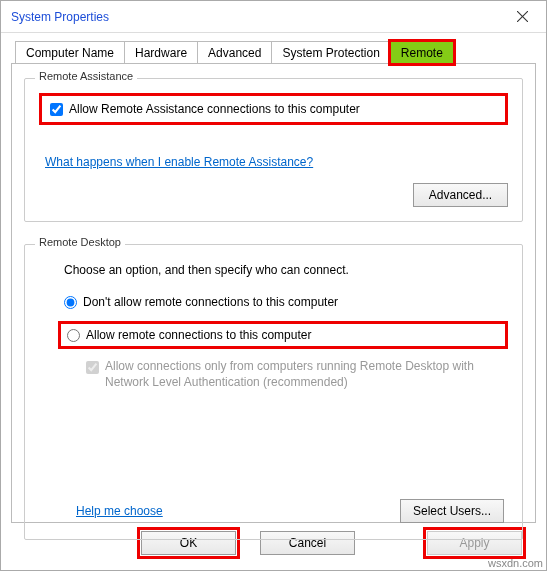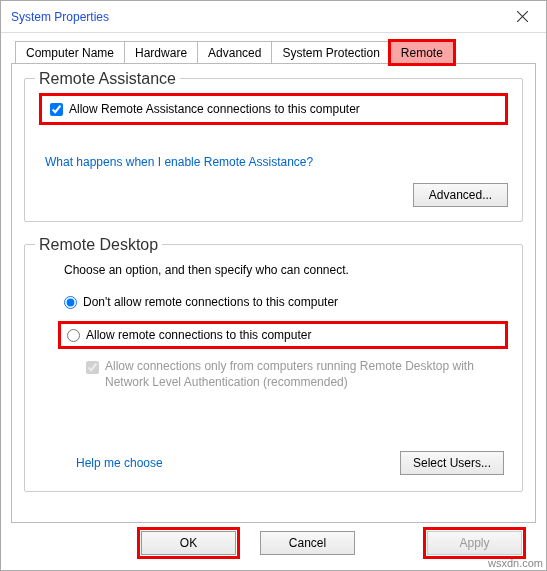--- a/index.html
+++ b/index.html
@@ -5,34 +5,34 @@
     * { box-sizing: border-box; font-family: 'Segoe UI', Tahoma, sans-serif; font-size: 12px; }
     body { margin: 0; padding: 0; background: #fff; width: 547px; height: 571px; overflow: hidden; }
     .window { width: 547px; height: 571px; background: #fff; border: 1px solid #aaa; }
     .titlebar { display: flex; align-items: center; height: 32px; padding: 0 4px 0 10px; border-bottom: 1px solid #ddd; }
     .titlebar .title { flex: 1; font-size: 12px; color: #1d4ed8; }
     .titlebar .close { width: 40px; height: 28px; display: flex; align-items: center; justify-content: center; cursor: pointer; }
     .titlebar .close svg { width: 11px; height: 11px; }
     .content { padding: 8px 10px 10px 10px; }
     .tabs { display: flex; margin-left: 4px; }
     .tab { padding: 4px 10px; border: 1px solid #bbb; border-bottom: none; background: #fff; cursor: pointer; position: relative; margin-right: -1px; }
-    .tab.active { background: #fca5a5; z-index: 2; }
+    .tab.active { background: #84cc16; z-index: 2; }
     .tab.highlight { outline: 3px solid #e00; outline-offset: -1px; }
     .tabpanel { border: 1px solid #bbb; margin-top: -1px; padding: 14px 12px 10px 12px; height: 460px; position: relative; }
     .fieldset { border: 1px solid #ccc; border-radius: 2px; padding: 14px 14px 14px 14px; margin-bottom: 22px; position: relative; }
-    .fieldset .legend { position: absolute; top: -9px; left: 10px; background: #fff; padding: 0 4px; font-size: 16px; color: #333; }
+    .fieldset .legend { position: absolute; top: -9px; left: 10px; background: #fff; padding: 0 4px; font-size: 11px; color: #333; }
     .row-check { display: flex; align-items: center; gap: 6px; padding: 6px 8px; }
     .row-check.highlight { border: 3px solid #e00; margin-bottom: 20px; }
     input[type=checkbox], input[type=radio] { width: 13px; height: 13px; margin: 0; }
-    .link { color: #0066cc; cursor: pointer; display: inline-block; margin: 10px 0 14px 6px; }
+    .link { color: #0066cc; text-decoration: underline; cursor: pointer; display: inline-block; margin: 10px 0 14px 6px; }
     .btnrow { display: flex; justify-content: flex-end; }
     .btn { min-width: 95px; height: 24px; background: linear-gradient(#f8f8f8,#e8e8e8); border: 1px solid #999; cursor: pointer; padding: 0 12px; }
     .btn:disabled { color: #999; border-color: #ccc; cursor: default; }
     .btn.highlight { outline: 3px solid #e00; outline-offset: 1px; margin-left: 48px; }
-    .desktop-fieldset { height: 248px; padding-left: 33px; }
+    .desktop-fieldset { height: 296px; padding-left: 33px; }
     .instruction { margin: 4px 0 14px 6px; }
     .radio-row { display: flex; align-items: center; gap: 6px; padding: 4px 6px; margin-bottom: 8px; }
     .radio-row.highlight { border: 3px solid #e00; }
     .subcheck { display: flex; align-items: flex-start; gap: 6px; margin: 10px 0 0 28px; color: #999; }
     .subcheck input { margin-top: 2px; }
     .subcheck span { line-height: 1.3; }
     .bottom-link-row { position: absolute; bottom: 16px; left: 18px; right: 18px; display: flex; justify-content: space-between; align-items: center; margin-left: 33px; }
     .dialog-buttons { display: flex; justify-content: flex-end; gap: 24px; padding: 8px 14px 0 0; }
     .watermark { position: absolute; bottom: 2px; right: 4px; font-size: 11px; color: #888; }
   </style>

